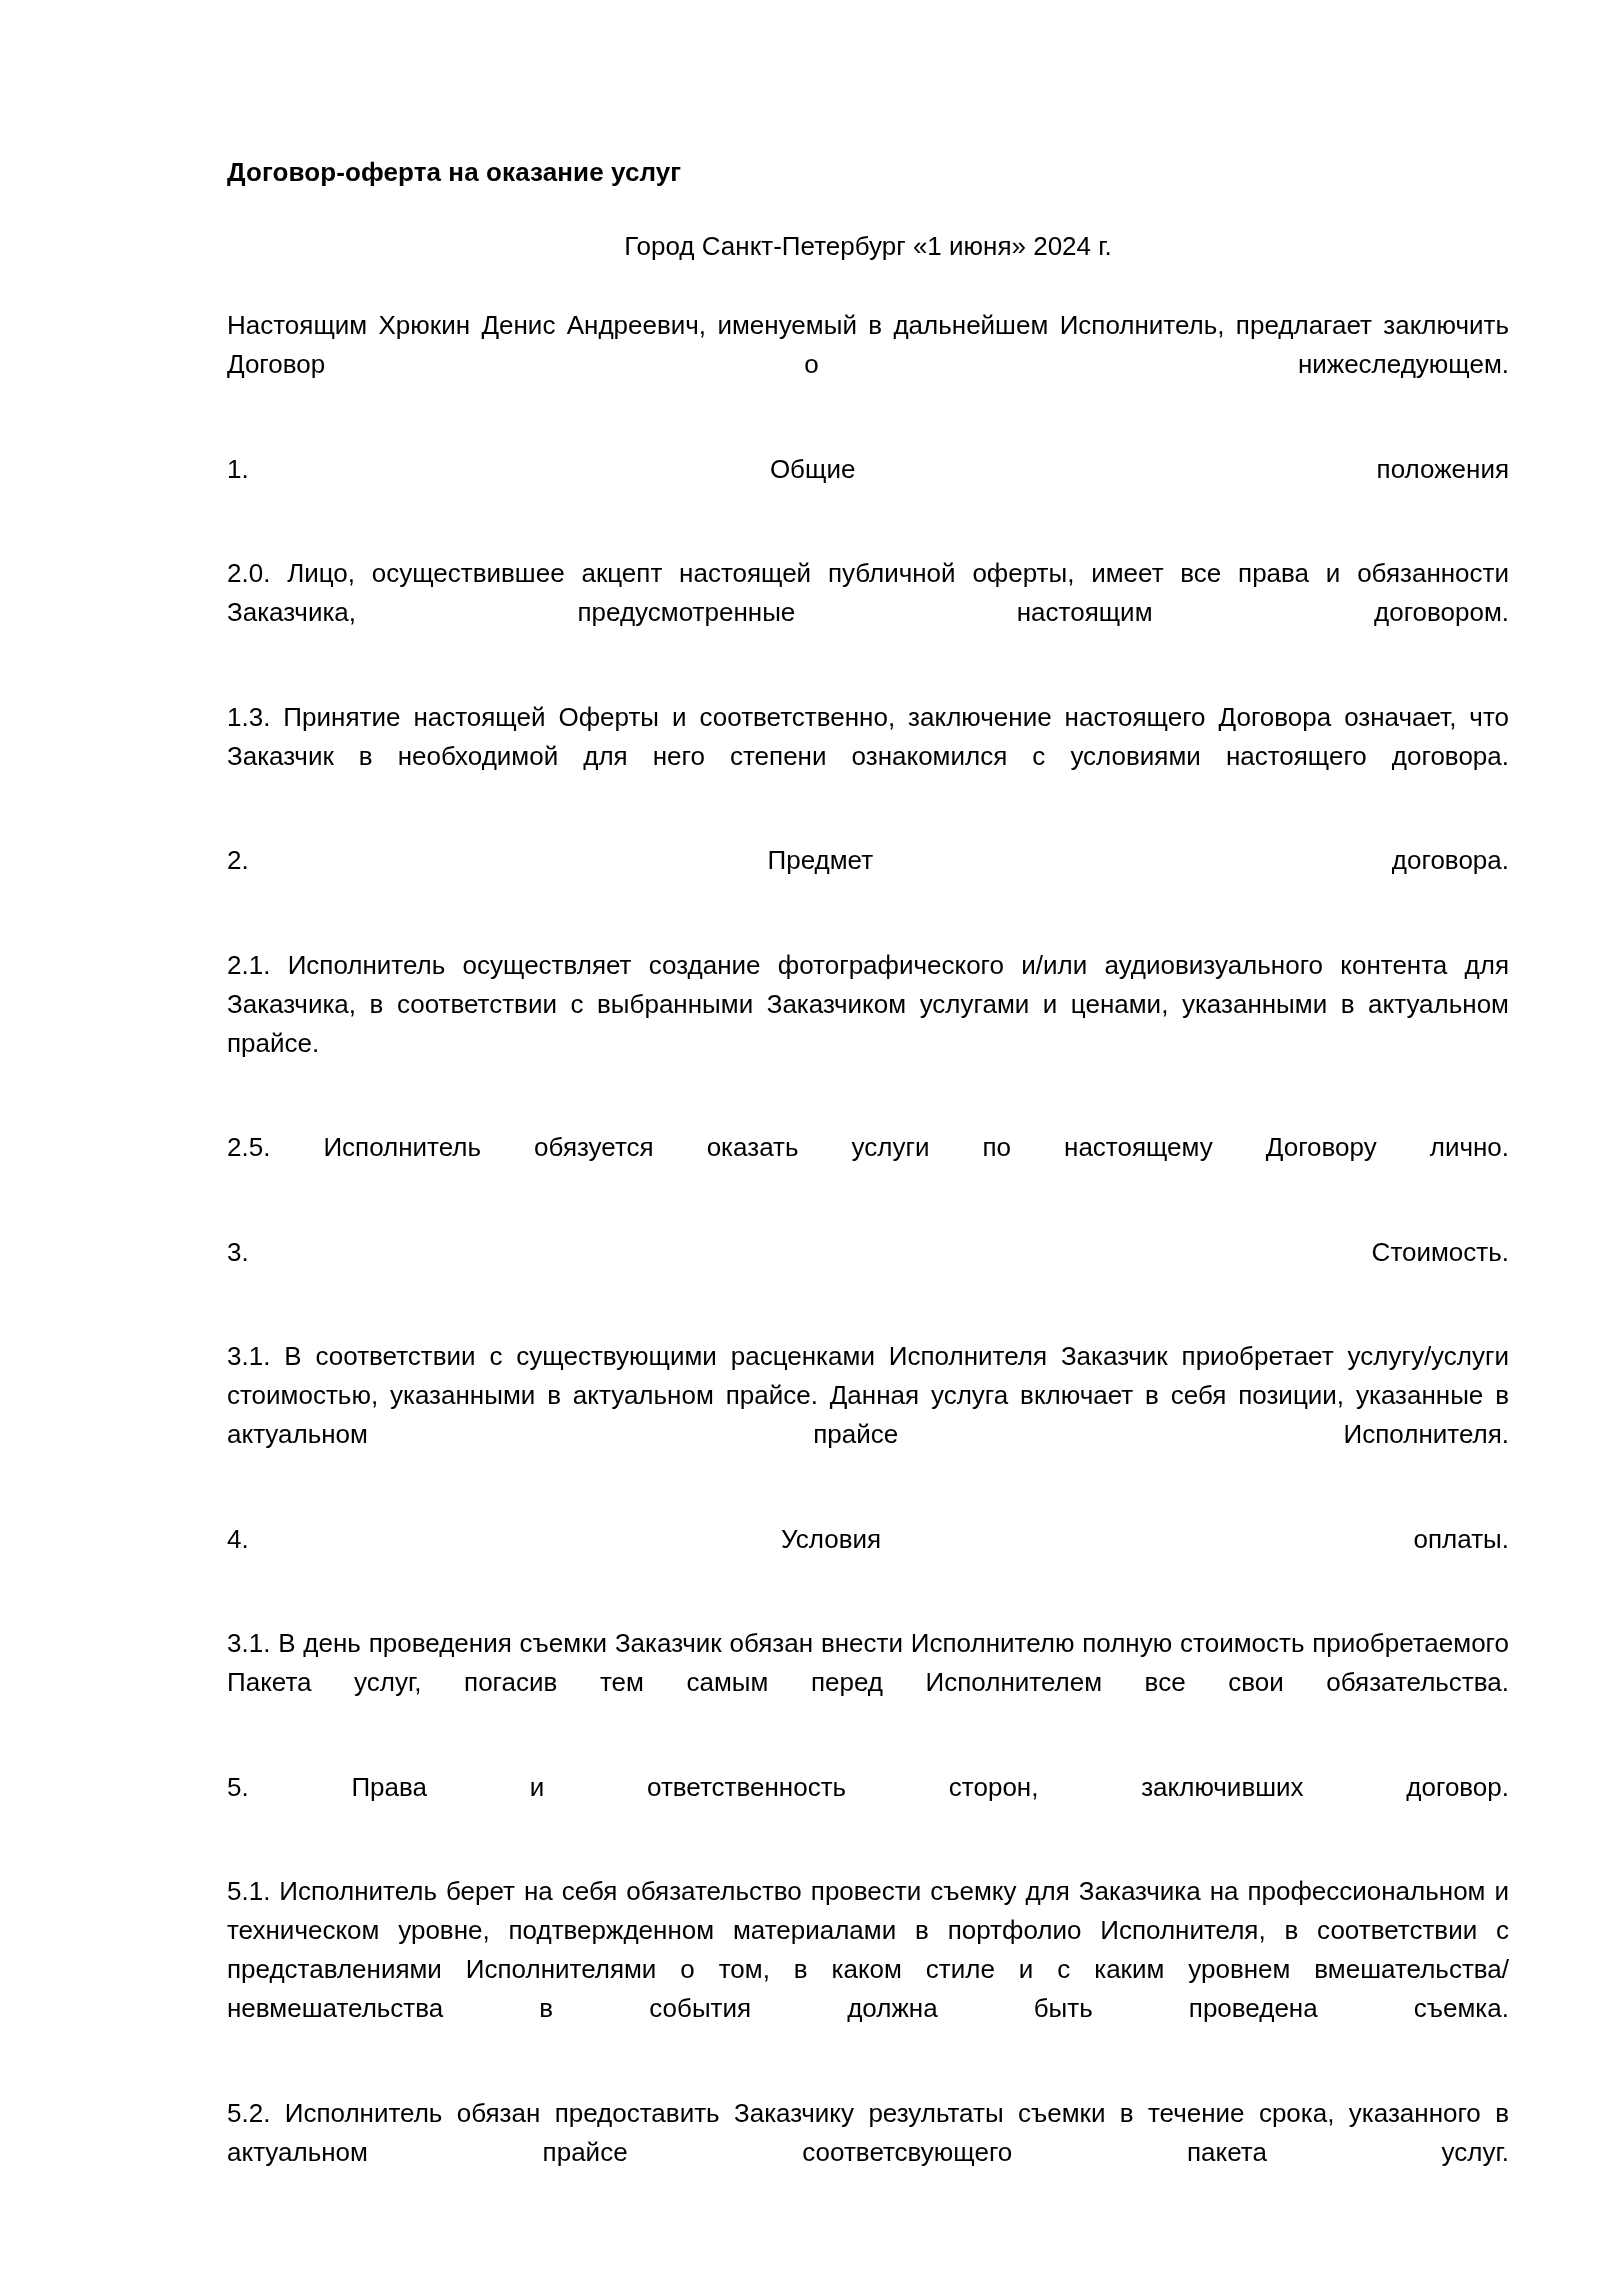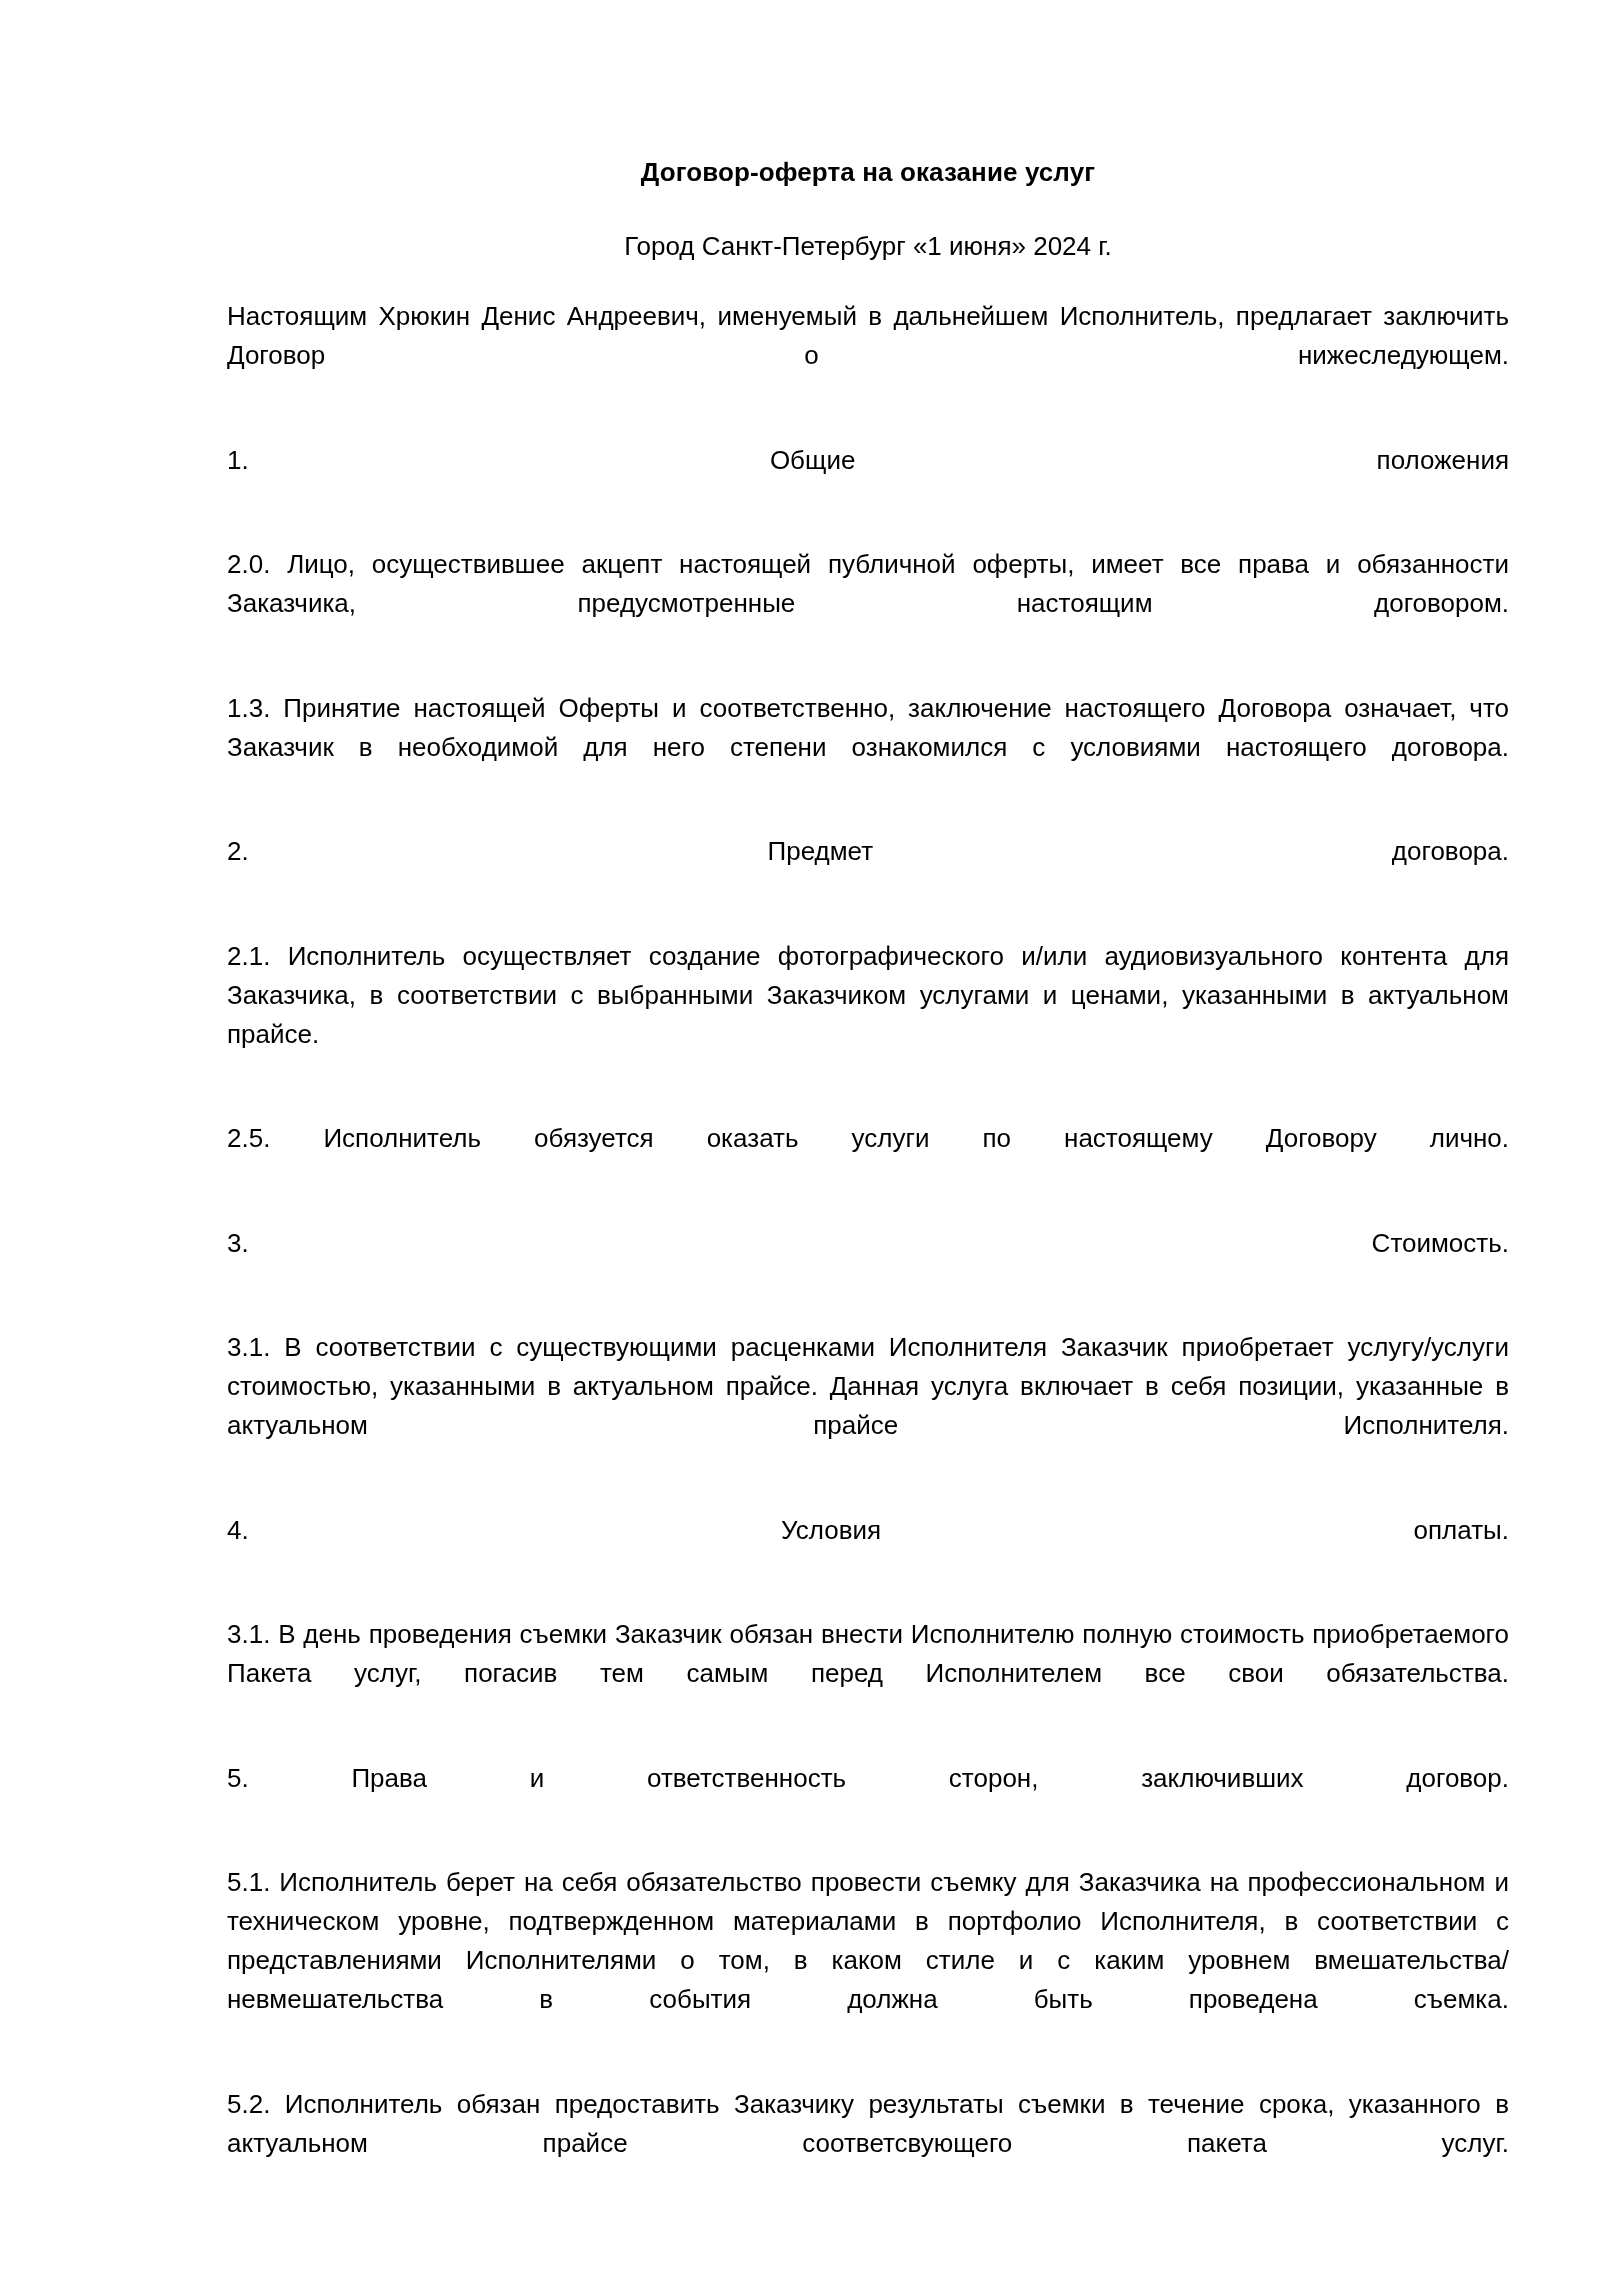--- a/index.html
+++ b/index.html
@@ -20,21 +20,20 @@
     box-sizing: border-box;
     overflow: hidden;
   }
   .content {
     position: absolute;
     left: 227px;
     top: 155px;
     width: 1282px;
   }
   .doc-title {
-    text-align: center;
     font-weight: bold;
     font-size: 26px;
     line-height: 1.35;
     margin: 0 0 0 0;
     letter-spacing: 0.1px;
   }
   .doc-place-date {
     text-align: center;
     font-size: 26px;
     line-height: 1.35;
@@ -42,21 +41,21 @@
   }
   p.para {
     text-align: justify;
     text-justify: inter-word;
     font-size: 26px;
     line-height: 1.5;
     margin: 26.5px 0 0 0;
     hyphens: none;
   }
   p.para.first {
-    margin-top: 33px;
+    margin-top: 42px;
   }
   
   p.para::after {
     content: "";
     display: inline-block;
     width: 100%;
   }
 </style>
 </head>
 <body>

